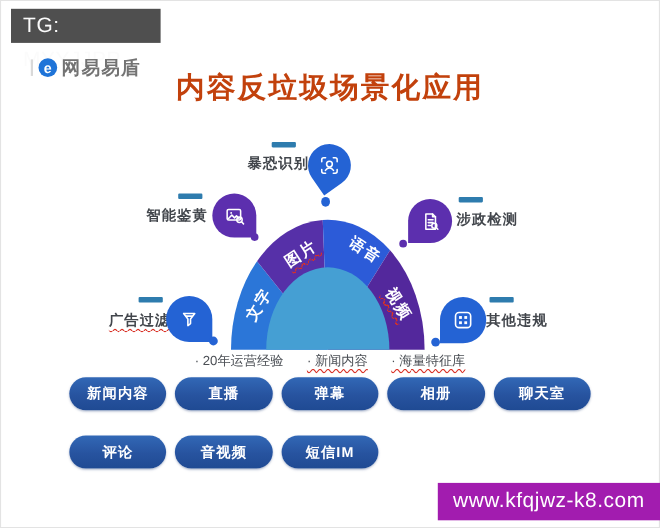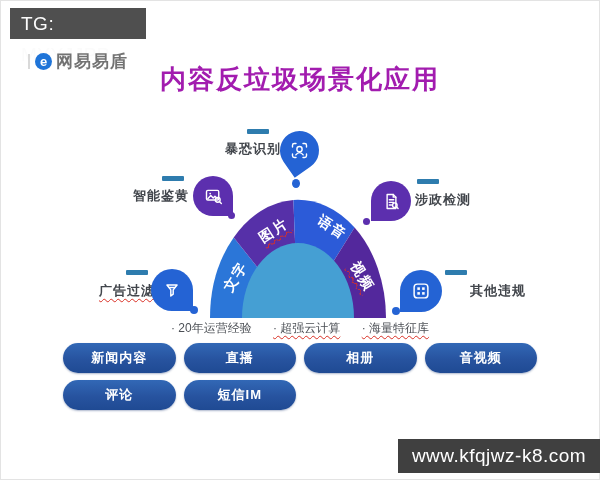--- a/index.html
+++ b/index.html
@@ -23,21 +23,21 @@
   .logo-icon {
     width:17px; height:17px; border-radius:50%; background:#1f74d8; color:#fff;
     font-size:13px; font-weight:bold; display:flex; align-items:center; justify-content:center;
     font-family:"Liberation Sans", sans-serif;
   }
   .logo-text { margin-left:4px; font-size:17px; font-weight:600; color:#737373; letter-spacing:1px; }
 
   
   .title {
     position:absolute; top:62px; left:0; width:100%; text-align:center;
-    font-size:26px; font-weight:bold; color:#a21caf; letter-spacing:2px;
+    font-size:26px; font-weight:bold; color:#c2410c; letter-spacing:2px;
   }
 
   
   .dome { position:absolute; left:208px; top:196px; }
 
   
   .seg-label {
     position:absolute; width:44px; height:18px; text-align:center;
     color:#ffffff; font-size:14px; font-weight:bold; letter-spacing:2px;
   }
@@ -74,33 +74,33 @@
   
   .footnotes {
     position:absolute; top:320px; left:0; width:100%; text-align:center;
     font-size:12px; color:#4b4f55;
   }
   .footnotes span { margin:0 9px; }
 
   
   .pills {
     position:absolute; left:63px; top:343px; width:474px;
-    display:grid; grid-template-columns:repeat(4,1fr); gap:7px 8px;
+    display:grid; grid-template-columns:repeat(5,1fr); gap:23px 8px;
   }
   .pill {
     height:30px; line-height:30px; border-radius:15px; text-align:center;
     background:linear-gradient(180deg,#3268b6 0%,#27539f 55%,#1f4a93 100%);
     color:#ffffff; font-size:13px; font-weight:bold; letter-spacing:1px;
     box-shadow:0 1px 2px rgba(20,50,110,0.35);
   }
 
   
   .watermark {
     position:absolute; left:398px; top:439px; width:202px; height:34px;
-    background:#404040; color:#ffffff; font-size:19px; line-height:34px;
+    background:#a21caf; color:#ffffff; font-size:19px; line-height:34px;
     text-align:center; letter-spacing:0.5px;
   }
 
   svg .stroke { fill:none; stroke:#ffffff; stroke-width:1.6; stroke-linecap:round; stroke-linejoin:round; }
 </style>
 </head>
 <body>
 
 <div class="page">
 
@@ -176,44 +176,46 @@
     <span class="icon-wrap">
       <svg width="22" height="22" viewBox="0 0 24 24">
         <path class="stroke" d="M6.5 6.5h11l-4.2 5.4v4.6l-2.6 2v-6.6z"></path>
         <path class="stroke" d="M9 9.2h6"></path>
       </svg>
     </span>
   </div>
   <span class="dot dot-blue" style="left:190px; top:306px; width:8px; height:8px;"></span>
 
   <span class="dash" style="left:445px; top:270px;"></span>
-  <span class="callout-label" style="left:442px; top:282px;padding-left:28px;">其他违规</span>
+  <span class="callout-label" style="left:442px; top:282px;">其他违规</span>
   <div class="blob blob-blue pin-bl" style="left:400px; top:270px; width:42px; height:42px;">
     <span class="icon-wrap">
       <svg width="22" height="22" viewBox="0 0 24 24">
         <rect class="stroke" x="4.5" y="4.5" width="15" height="15" rx="3.5"></rect>
         <rect x="8" y="8" width="2.8" height="2.8" fill="#fff"></rect>
         <rect x="13.2" y="8" width="2.8" height="2.8" fill="#fff"></rect>
         <rect x="8" y="13.2" width="2.8" height="2.8" fill="#fff"></rect>
         <rect x="13.2" y="13.2" width="2.8" height="2.8" fill="#fff"></rect>
       </svg>
     </span>
   </div>
   <span class="dot dot-blue" style="left:392px; top:307px; width:8px; height:8px;"></span>
 
   <div class="footnotes">
     <span>· 20年运营经验</span>
-    <span class="wavy">· 超强云计算</span>
+    <span class="wavy">· 新闻内容</span>
     <span class="wavy">· 海量特征库</span>
   </div>
 
   <div class="pills">
     <div class="pill">新闻内容</div>
     <div class="pill">直播</div>
+    <div class="pill">弹幕</div>
     <div class="pill">相册</div>
+    <div class="pill">聊天室</div>
+    <div class="pill">评论</div>
     <div class="pill">音视频</div>
-    <div class="pill">评论</div>
     <div class="pill">短信IM</div>
   </div>
 
   <div class="watermark">www.kfqjwz-k8.com</div>
 
 </div>
 
 </body></html>

